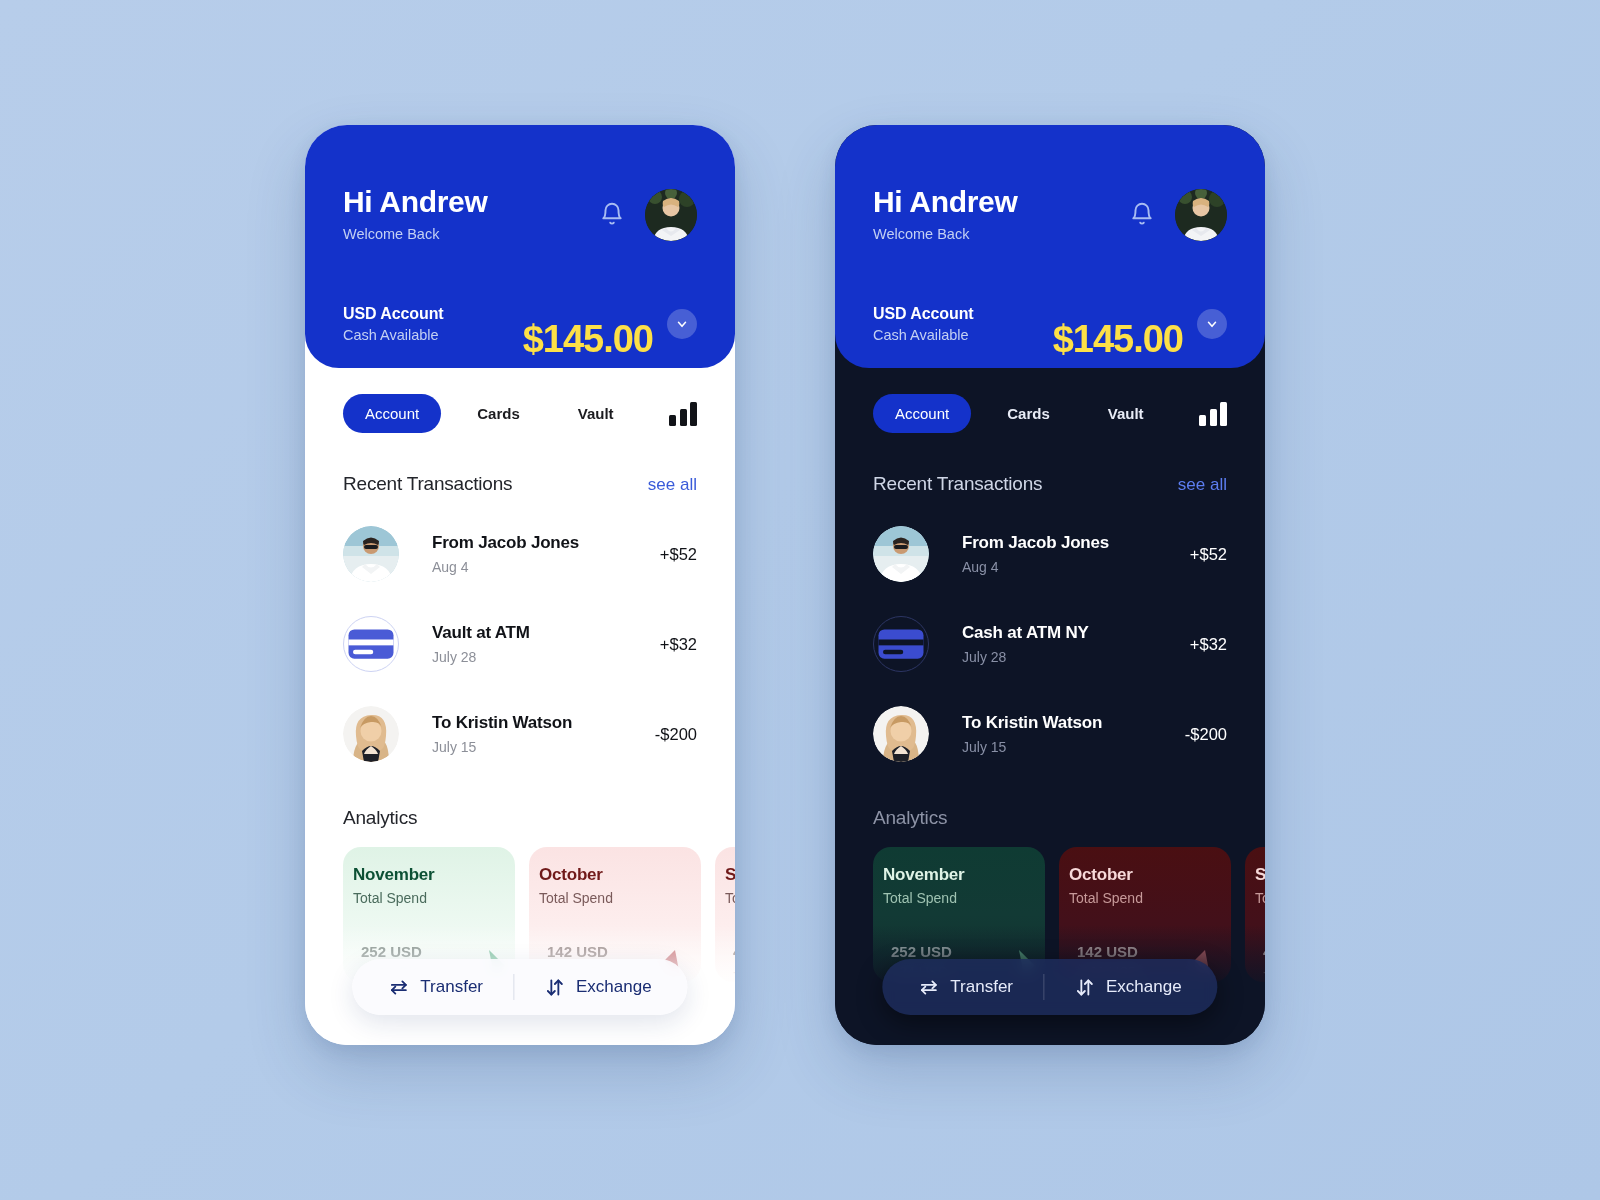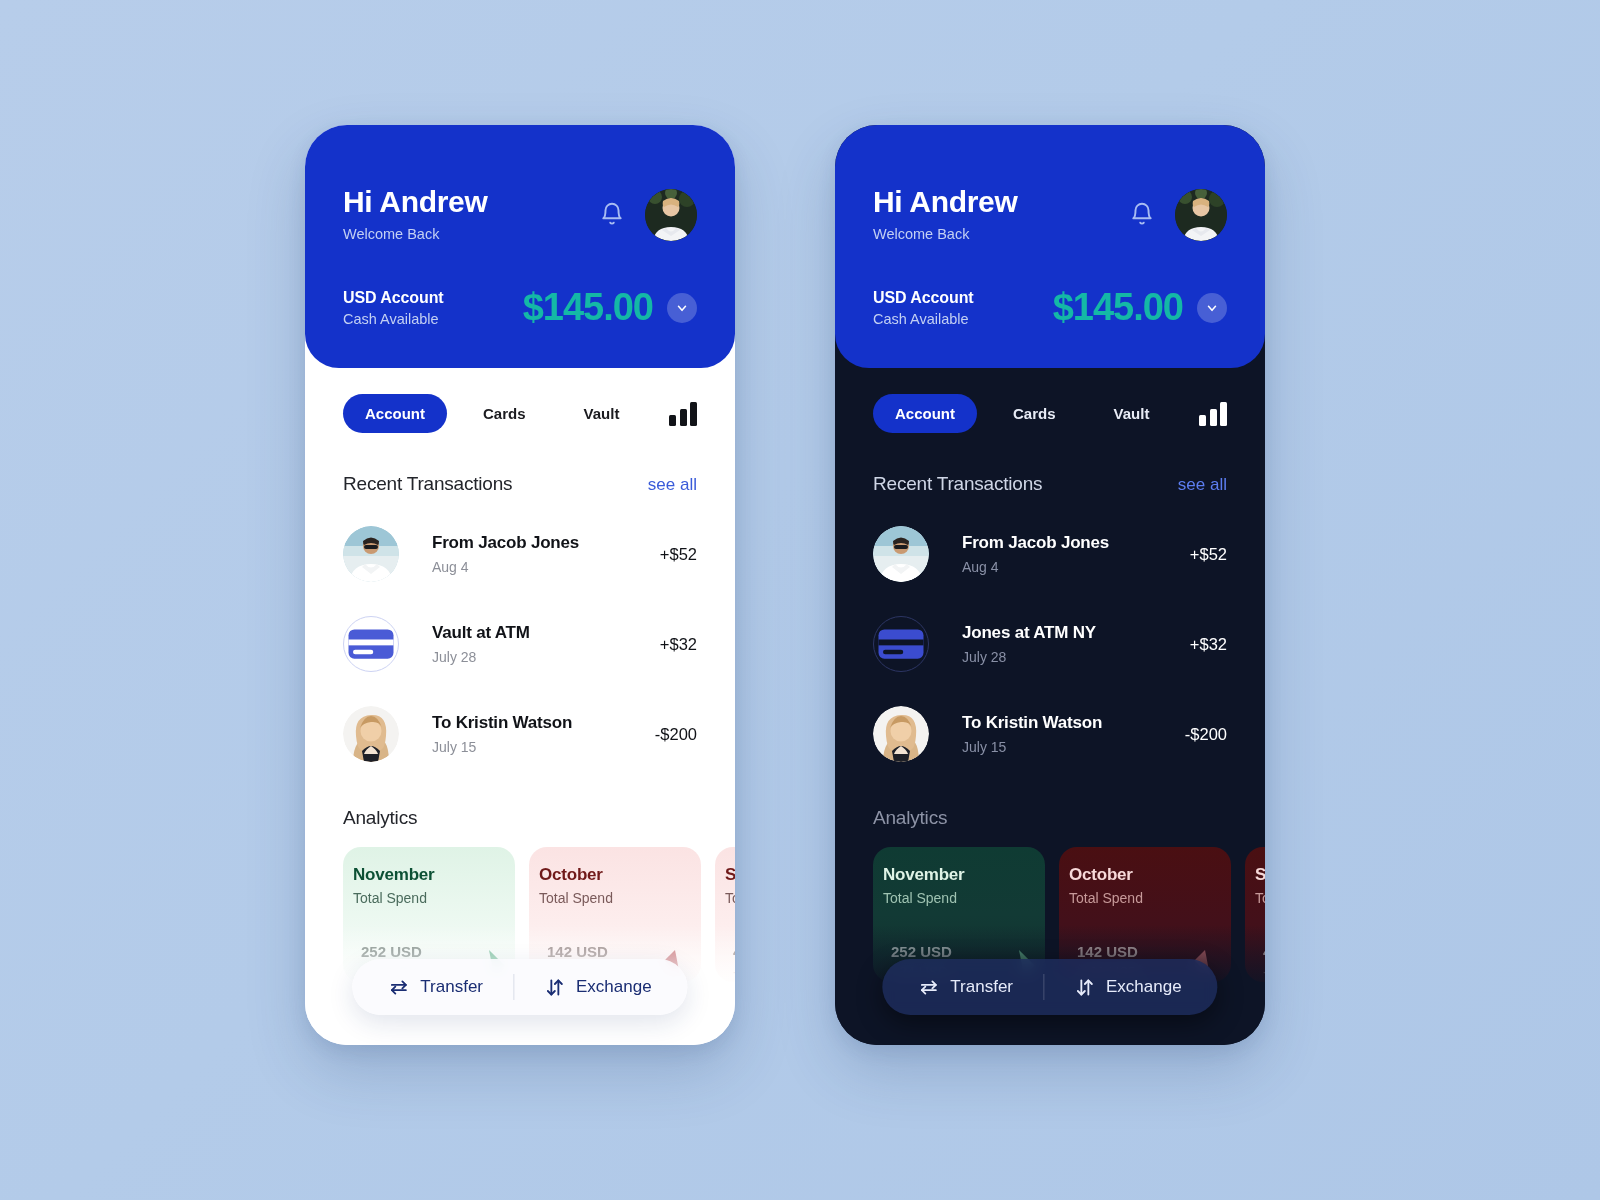--- a/index.html
+++ b/index.html
@@ -64,37 +64,37 @@
     display: flex; align-items: center; justify-content: space-between;
   }
   .bal-left .acct {
     color: #ffffff; font-size: 16px; font-weight: 700; letter-spacing: -0.1px;
   }
   .bal-left .cash {
     margin-top: 4px; color: #c3d0f3; font-size: 14.5px; font-weight: 400;
   }
   .bal-right { display: flex; align-items: center; gap: 14px; }
   .amount {
-    color: #14b8a6; font-size: 38px; font-weight: 700; letter-spacing: -1px;
+    color: #fde047; font-size: 38px; font-weight: 700; letter-spacing: -1px; margin-top: 32px;
   }
   .chev {
     width: 30px; height: 30px; border-radius: 50%;
     background: rgba(255,255,255,.22);
     display: flex; align-items: center; justify-content: center;
   }
   .chev svg { width: 14px; height: 14px; display: block; }
 
   
   .tabs {
     display: flex; align-items: center;
     padding: 26px 38px 0 38px;
     gap: 14px;
   }
   .tab {
-    font-size: 15px; font-weight: 700;
+    font-size: 15px; font-weight: 400;
     padding: 11px 22px; border-radius: 22px;
     cursor: pointer; white-space: nowrap;
   }
   .tab.active { background: #1432ca; color: #ffffff; }
   .phone.light .tab.idle { color: #1b1b1f; background: transparent; font-weight: 600; }
   .phone.dark  .tab.idle { color: #e8ecf6; background: transparent; font-weight: 600; }
   .spacer { flex: 1; }
   .barchart { display: flex; align-items: flex-end; gap: 3.5px; height: 24px; }
   .barchart i { display: block; width: 7px; border-radius: 1.5px; }
   .phone.light .barchart i { background: #111318; }
@@ -554,21 +554,21 @@
 
     <div class="tx">
       <span class="tx-av card-ic">
         <svg width="28" height="28" viewBox="0 0 24 24">
           <rect x="2" y="5.5" width="20" height="13" rx="2.6" fill="#3b4ccf"></rect>
           <rect x="2" y="10" width="20" height="2.6" fill="#0d1426"></rect>
           <rect x="4" y="14.5" width="9" height="2" rx="1" fill="#0d1426"></rect>
         </svg>
       </span>
       <div class="tx-body">
-        <div class="tx-name">Jones at ATM NY</div>
+        <div class="tx-name">Cash at ATM NY</div>
         <div class="tx-date">July 28</div>
       </div>
       <div class="tx-amt">+$32</div>
     </div>
 
     <div class="tx">
       <span class="tx-av">
         <svg viewBox="0 0 56 56">
           <defs>
               <clipPath id="cK2">

